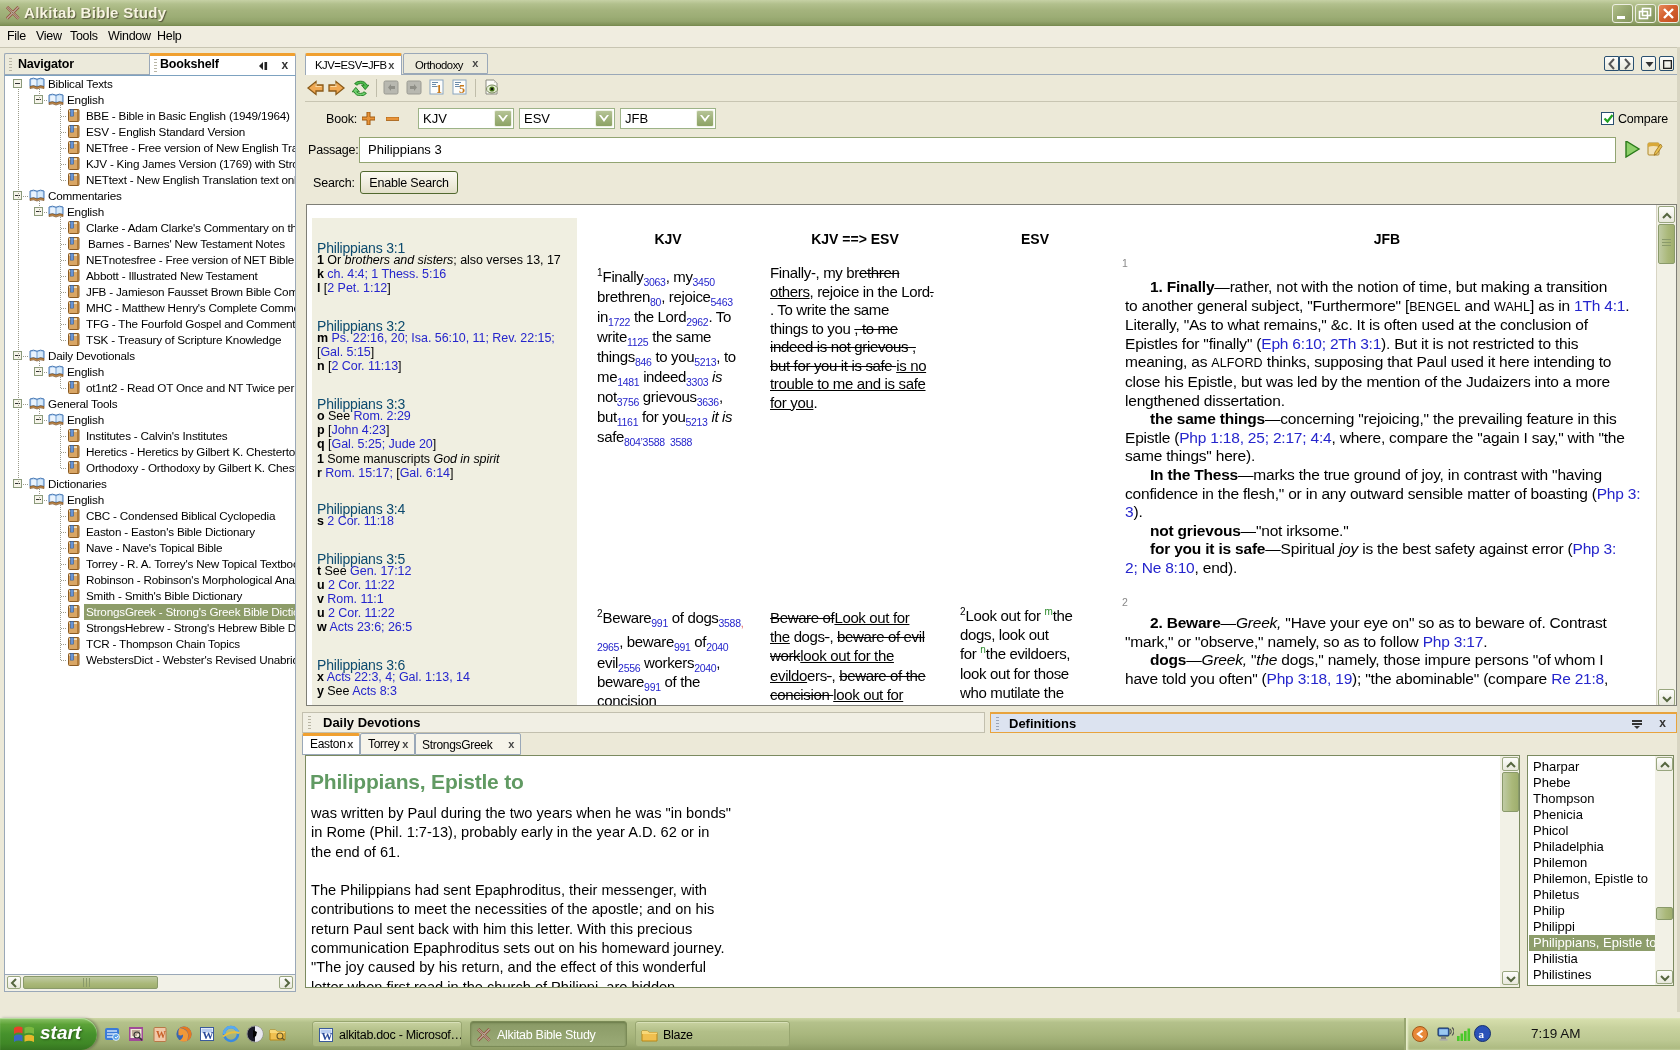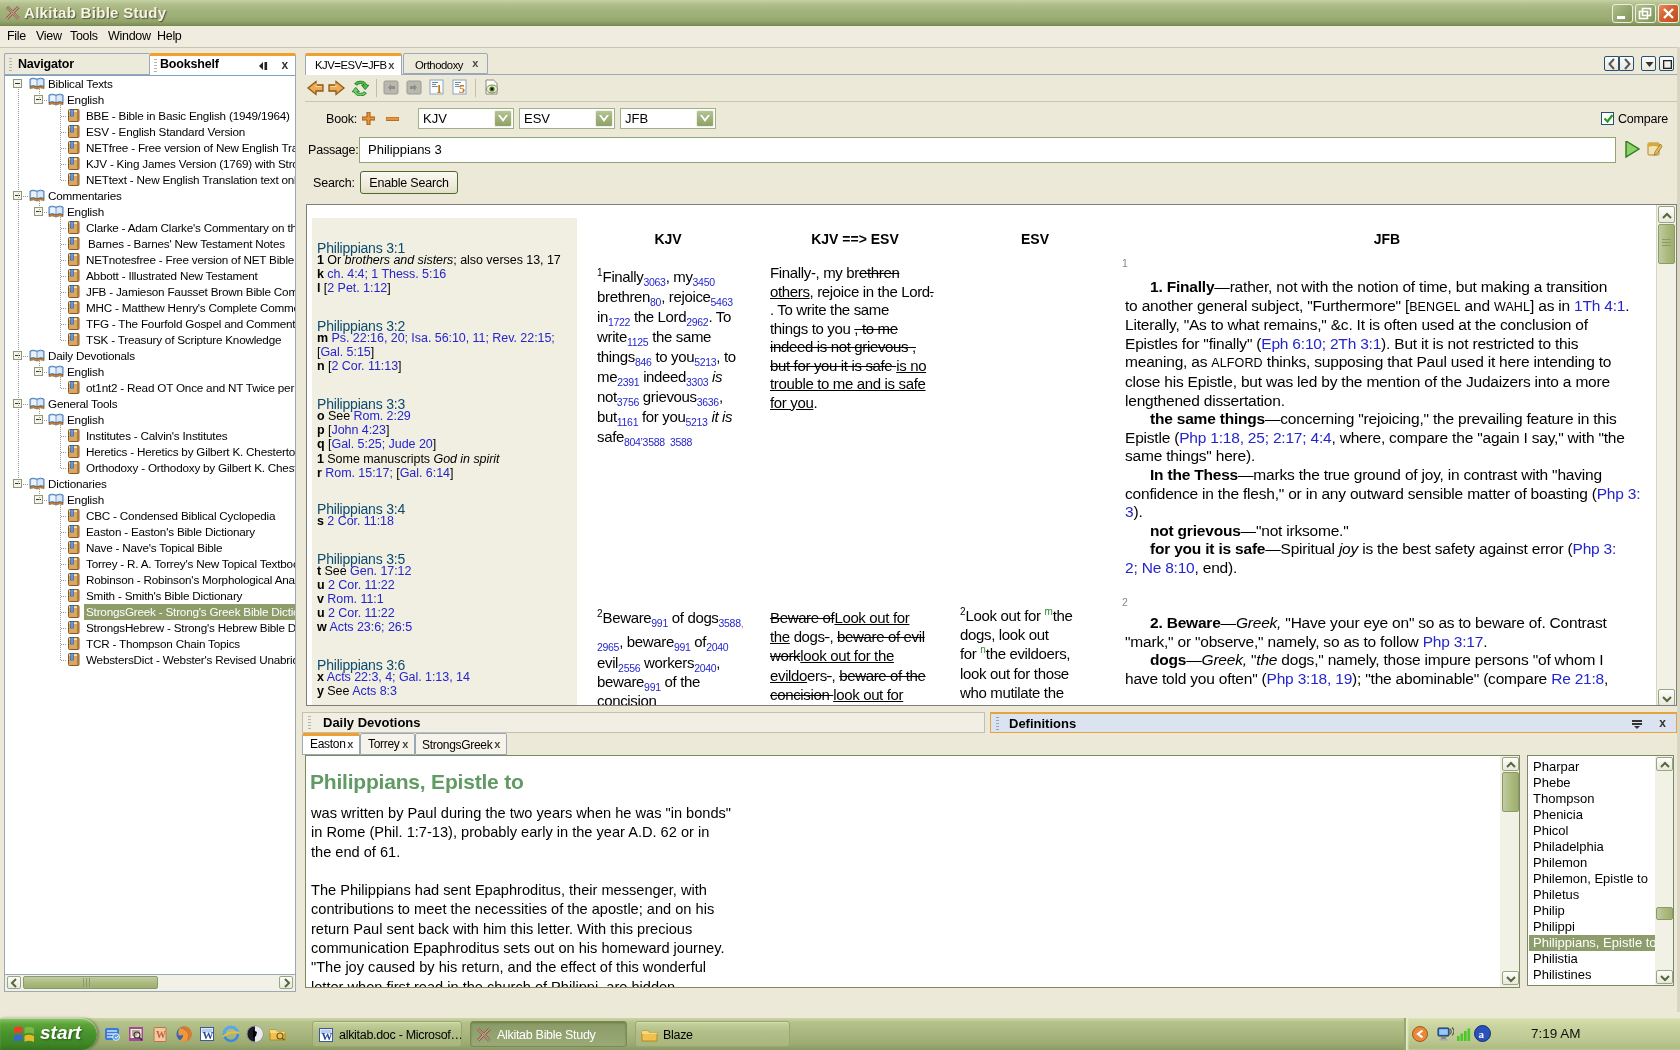--- a/index.html
+++ b/index.html
@@ -673,21 +673,21 @@
     <div><b>x</b> <span class="blue">Acts 22:3, 4; Gal. 1:13, 14</span></div>
     <div><b>y</b> See <span class="blue">Acts 8:3</span></div>
   </div>
 
   <div class="vtext" style="left:290px;top:62px;width:156px;line-height:20px">
     <span class="sup">1</span>Finally<span class="sub">3063</span>, my<span class="sub">3450</span><br>
     brethren<span class="sub">80</span>, rejoice<span class="sub">5463</span><br>
     in<span class="sub">1722</span> the Lord<span class="sub">2962</span>. To<br>
     write<span class="sub">1125</span> the same<br>
     things<span class="sub">846</span> to you<span class="sub">5213</span>, to<br>
-    me<span class="sub">2391</span> indeed<span class="sub">3303</span> <i>is</i><br>
+    me<span class="sub">1481</span> indeed<span class="sub">3303</span> <i>is</i><br>
     not<span class="sub">3756</span> grievous<span class="sub">3636</span>,<br>
     but<span class="sub">1161</span> for you<span class="sub">5213</span> <i>it is</i><br>
     safe<span class="sub">804’3588&nbsp;&nbsp;3588</span>
   </div>
 
   <div class="vtext" style="left:290px;top:404px"><span class="sup">2</span>Beware<span class="sub">991</span> of dogs<span class="sub">3588<span style="color:#e05a5a">,</span></span></div>
   <div class="vtext" style="left:290px;top:428px"><span class="sub" style="top:4px">2965</span>, beware<span class="sub">991</span> of<span class="sub">2040</span></div>
   <div class="vtext" style="left:290px;top:449px">evil<span class="sub">2556</span> workers<span class="sub">2040</span>,</div>
   <div class="vtext" style="left:290px;top:468px">beware<span class="sub">991</span> of the</div>
   <div class="vtext" style="left:290px;top:487px">concision</div>
@@ -779,21 +779,21 @@
 </div>
 
 <div class="btab" style="left:302px;width:58px;background:#fff;border-top:3px solid #f0a030;z-index:2">
   <span style="position:absolute;left:7px;top:1px">Easton</span>
     <span class="x" style="position:absolute;right:6px;top:2px;font-size:11px;font-weight:bold;color:#444">x</span>
   </div>
 <div class="btab" style="left:360px;width:55px">
     <span style="position:absolute;left:7px;top:3px">Torrey</span>
     <span class="x" style="position:absolute;right:6px;top:4px;font-size:11px;font-weight:bold;color:#444">x</span>
   </div>
-<div class="btab" style="left:415px;width:92px">
+<div class="btab" style="left:415px;width:106px">
     <span style="position:absolute;left:6px;top:4px">StrongsGreek</span>
     <span class="x" style="position:absolute;right:6px;top:4px;font-size:11px;font-weight:bold;color:#444">x</span>
   </div>
 
 <div id="ddcontent">
   <div style="position:absolute;left:4px;top:14px;font-size:21px;font-weight:bold;color:#619a63;letter-spacing:-0.2px">Philippians, Epistle to</div>
   <div style="position:absolute;left:5px;top:48px;font-size:14.6px;line-height:19.3px;color:#000">
     was written by Paul during the two years when he was "in bonds"<br>
     in Rome (Phil. 1:7-13), probably early in the year A.D. 62 or in<br>
     the end of 61.<br><br>

